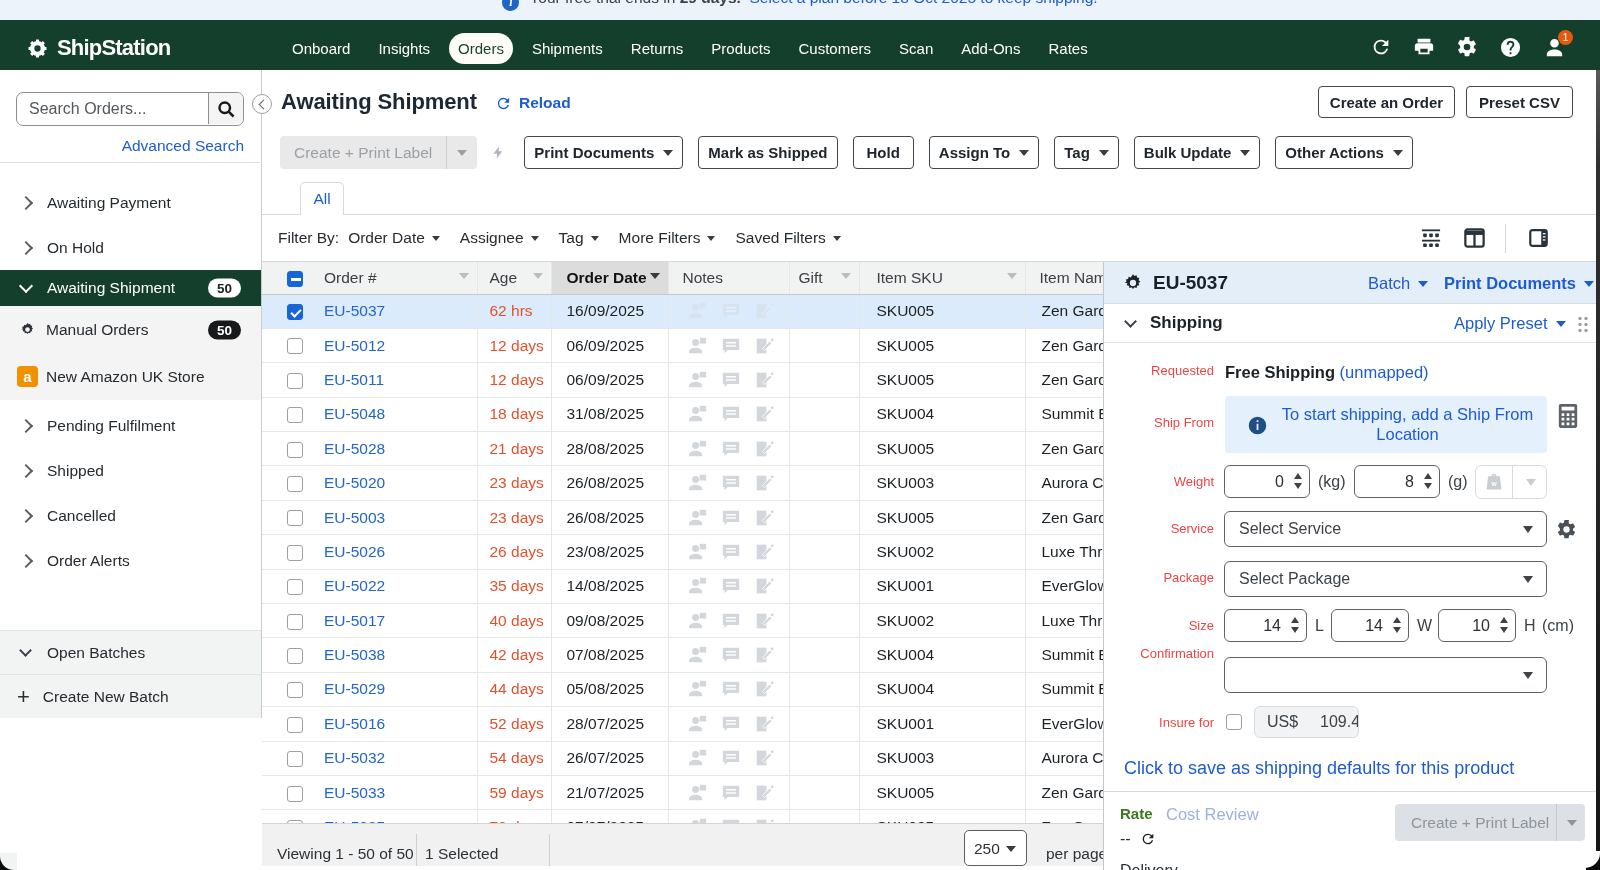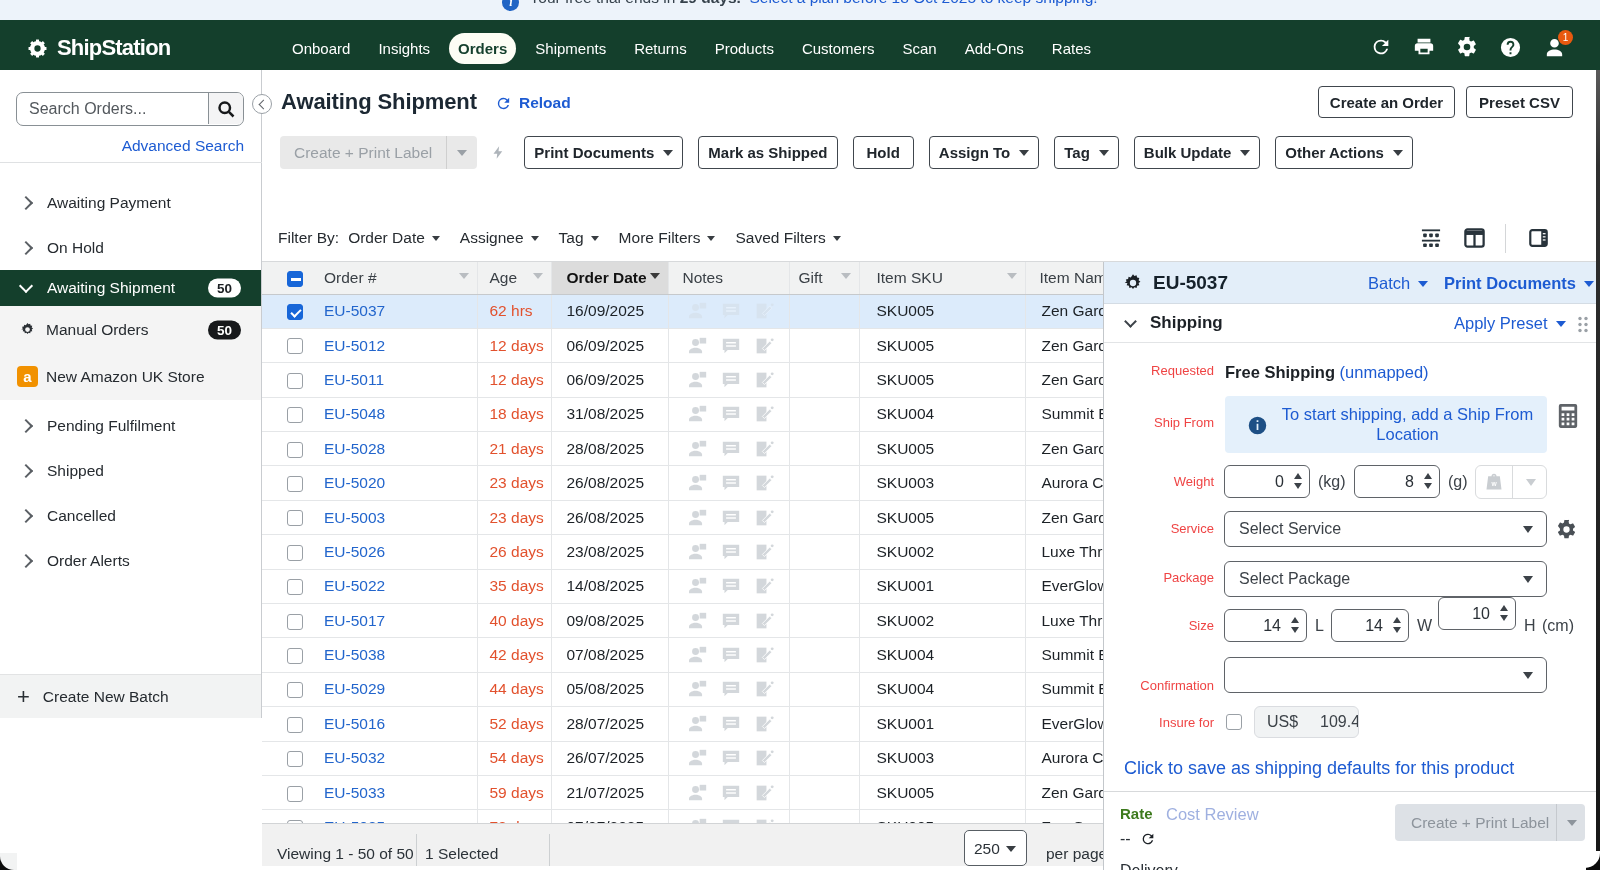--- a/index.html
+++ b/index.html
@@ -9,21 +9,21 @@
 #banner .inner { position:absolute; left:0; top:-11px; width:1600px; text-align:center; font-size:15.5px; color:#36424c; white-space:nowrap; }
 #banner b { font-weight:bold; }
 #banner a { color:#1d5bd2; text-decoration:none; }
 #banner .ic { display:inline-block; width:17px; height:17px; background:#2064c4; border-radius:50%; color:#fff; font-size:12px; font-weight:bold; text-align:center; line-height:17px; vertical-align:-3px; margin-right:10px; font-family:"Liberation Serif",serif; font-style:italic; }
 
 #nav { position:absolute; left:0; top:20px; width:1600px; height:54px; background:#143f2c; }
 #nav .logo { position:absolute; left:27px; top:3px; height:50px; display:flex; align-items:center; color:#fff; }
 #nav .logoname { font-size:22px; font-weight:bold; color:#fff; margin-left:9px; letter-spacing:-0.8px; }
 .navmenu { position:absolute; left:292px; top:3px; height:50px; display:flex; align-items:center; gap:28px; }
 .navmenu .it { color:#fff; font-size:15px; }
-.navmenu .sel { background:#fdfdf5; color:#143f2c; font-weight:bold; font-size:15px; padding:7px 9px; margin:0 -9px; border-radius:17px; }
+.navmenu .sel { background:#fdfdf5; color:#143f2c; font-weight:normal; font-size:15px; padding:7px 9px; margin:0 -9px; border-radius:17px; }
 #navicons { position:absolute; right:34px; top:2px; height:50px; display:flex; align-items:center; gap:21px; }
 #navicons svg { display:block; }
 .avbadge { position:absolute; width:15px; height:15px; background:#e8590f; border-radius:50%; color:#fff; font-size:10px; text-align:center; line-height:15px; top:-6px; right:-7px; }
 
 #sidebar { position:absolute; left:0; top:70px; width:262px; height:648px; background:#fff; border-right:1px solid #c9ccd0; }
 #searchbox { position:absolute; left:16px; top:22px; width:228px; height:34px; border:1.5px solid #899095; border-radius:7px; background:#fff; }
 #searchbox .ph { position:absolute; left:12px; top:7px; font-size:16px; color:#53585d; }
 #searchbox .mag { position:absolute; right:0; top:0; width:35px; height:31px; border-left:1.5px solid #899095; background:#f4f4f5; border-radius:0 6px 6px 0; display:flex; align-items:center; justify-content:center; }
 .advs { position:absolute; right:17px; top:67px; font-size:15.5px; color:#1d5bd2; }
 #sidebar .sep1 { position:absolute; left:0; top:92px; width:262px; border-top:1px solid #dfe1e3; }
@@ -194,20 +194,21 @@
             <path d="M12 1.5l1.7 2.2 2.6-.9.6 2.7 2.7.6-.9 2.6 2.2 1.7-2.2 1.7.9 2.6-2.7.6-.6 2.7-2.6-.9-1.7 2.2-1.7-2.2-2.6.9-.6-2.7-2.7-.6.9-2.6L2.1 12l2.2-1.7-.9-2.6 2.7-.6.6-2.7 2.6.9zM12 8.2A3.8 3.8 0 1 0 12 15.8 3.8 3.8 0 0 0 12 8.2z"></path>
           </svg>Manual Orders<span class="badge dark">50</span></div>
       <div class="sitem"><span style="margin-left:17px;margin-right:8px;width:21px;height:21px;background:#f19100;border-radius:4px;display:flex;align-items:center;justify-content:center;color:#fff;font-weight:bold;font-size:15px">a</span>New Amazon UK Store</div>
     </div>
     <div class="sitem" style="height:45px;margin-top:3px"><span class="chev"></span>Pending Fulfilment</div>
     <div class="sitem" style="height:45px"><span class="chev"></span>Shipped</div>
     <div class="sitem" style="height:45px"><span class="chev"></span>Cancelled</div>
     <div class="sitem" style="height:45px"><span class="chev"></span>Order Alerts</div>
   </div>
   <div id="sb-bottom">
+    <div class="row"><span class="chev" style="width:9px;height:9px;border-right:2px solid #3c4248;border-bottom:2px solid #3c4248;transform:rotate(45deg);margin-left:21px;margin-right:17px;margin-top:-4px;"></span>Open Batches</div>
     <div class="row"><span style="margin-left:17px;margin-right:13px;font-size:22px;color:#2a2f34;font-weight:normal;line-height:18px;">+</span>Create New Batch</div>
   </div>
 </div>
 
 <div style="position:absolute;left:1596px;top:70px;width:4px;height:800px;background:linear-gradient(180deg,#5a5a5a 0%,#303030 12%,#232323 55%,#161616 100%);z-index:20;"></div>
 
 <div style="position:absolute;left:252px;top:94px;width:20px;height:20px;border:1px solid #9aa0a6;border-radius:50%;background:#fff;z-index:5;">
   <span style="position:absolute;left:7px;top:5.5px;width:7px;height:7px;border-left:1.6px solid #5f6368;border-bottom:1.6px solid #5f6368;transform:rotate(45deg);"></span>
 </div>
 
@@ -237,20 +238,24 @@
       </svg>
     <div class="tbtn">Print Documents<span class="car"></span></div>
     <div class="tbtn">Mark as Shipped</div>
     <div class="tbtn" style="padding:0 13px">Hold</div>
     <div class="tbtn">Assign To<span class="car"></span></div>
     <div class="tbtn">Tag<span class="car"></span></div>
     <div class="tbtn">Bulk Update<span class="car"></span></div>
     <div class="tbtn" style="margin-right:0">Other Actions<span class="car"></span></div>
   </div>
 
+  <div id="tabrow">
+      <div class="line"></div>
+      <div id="tab-all">All</div>
+    </div>
 
   <div id="filterrow">
     <span style="margin-left:16px; margin-right:9px;">Filter By:</span>
     <span class="fdd" style="margin-right:20px;">Order Date<span class="car"></span></span>
     <span class="fdd" style="margin-right:20px;">Assignee<span class="car"></span></span>
     <span class="fdd" style="margin-right:20px;">Tag<span class="car"></span></span>
     <span class="fdd" style="margin-right:20px;">More Filters<span class="car"></span></span>
     <span class="fdd">Saved Filters<span class="car"></span></span>
     <div id="filtericons">
       <svg style="position:absolute;left:271px;top:14px" width="20" height="19" viewBox="0 0 24 23" fill="#28333b">
@@ -832,31 +837,31 @@
     </div>
     <div style="position:absolute;left:211px;top:355px;color:#3c4248;">L</div>
     <div class="pinput" style="left:227px;top:347px;width:78px;height:33px;">
       <span style="position:absolute;right:25px;top:7px;">14</span>
       <span class="spinner">
           <span class="u"></span>
           <span class="d"></span>
         </span>
     </div>
     <div style="position:absolute;left:313px;top:355px;color:#3c4248;">W</div>
-    <div class="pinput" style="left:334px;top:335px;width:78px;height:33px;">
+    <div class="pinput" style="left:334px;top:347px;width:78px;height:33px;">
       <span style="position:absolute;right:25px;top:7px;">10</span>
       <span class="spinner">
           <span class="u"></span>
           <span class="d"></span>
         </span>
     </div>
     <div style="position:absolute;left:420px;top:355px;color:#3c4248;">H</div>
     <div style="position:absolute;left:438px;top:355px;color:#3c4248;">(cm)</div>
 
-    <div class="formlbl" style="top:416px;">Confirmation</div>
+    <div class="formlbl" style="top:384px;">Confirmation</div>
     <div class="pinput" style="left:120px;top:395px;width:323px;height:36px;">
       <span class="selcar"></span>
     </div>
 
     <div class="formlbl" style="top:453px;">Insure for</div>
     <span class="cb" style="position:absolute;left:122px;top:452px;"></span>
     <div style="position:absolute;left:150px;top:444px;width:105px;height:32px;background:#f1f3f4;border:1px solid #dadce0;border-radius:6px;overflow:hidden;">
       <span style="position:absolute;left:12px;top:6px;color:#3c4248;">US$</span>
       <span style="position:absolute;left:65px;top:6px;color:#3c4248;">109.48</span>
     </div>

